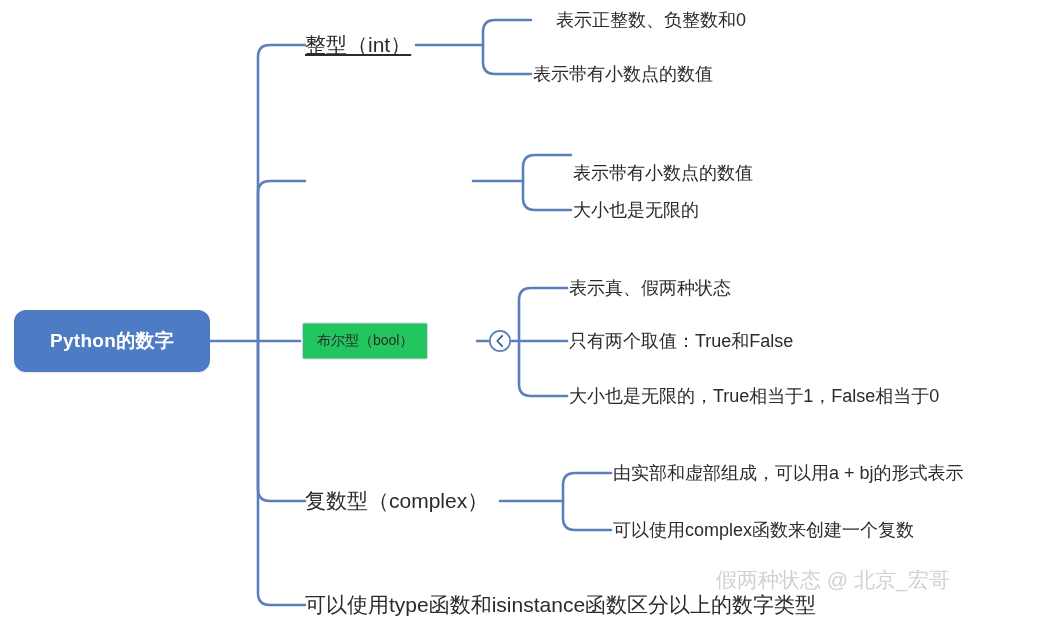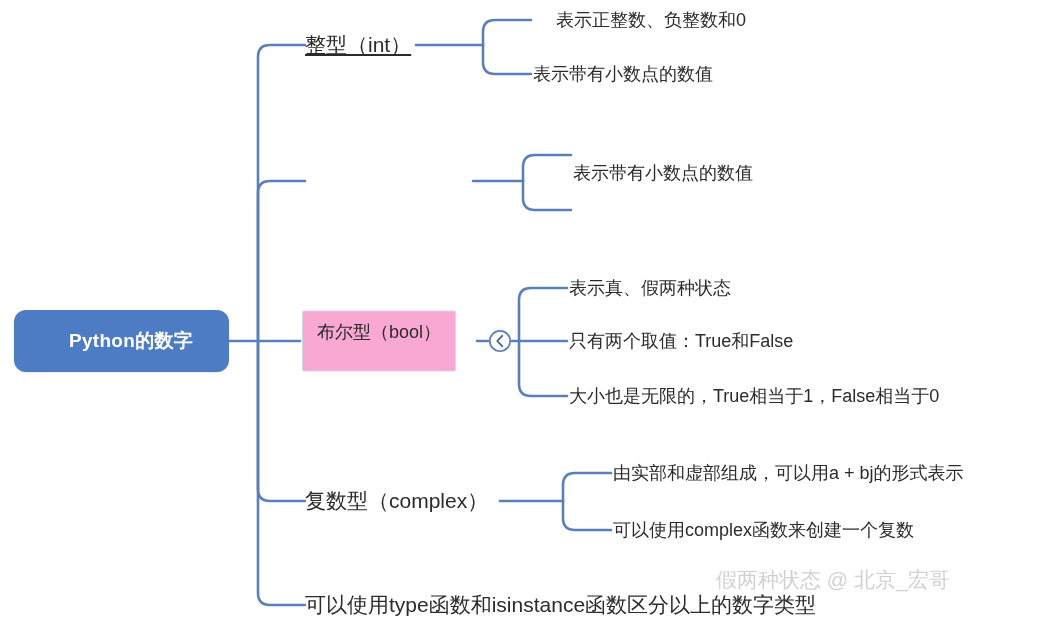--- a/index.html
+++ b/index.html
@@ -35,41 +35,40 @@
     left: 14px;
     top: 310px;
     width: 196px;
     height: 62px;
     background: #4e7cc4;
     border-radius: 12px;
     box-shadow: 0 1px 2px rgba(0,0,0,0.10);
     display: flex;
     align-items: center;
     justify-content: center;
-    padding-left: 19px;
   }
   .root-label {
     color: #ffffff;
     font-size: 19px;
     font-weight: bold;
     letter-spacing: 0.3px;
   }
   
   .branch-label {
     font-size: 21px;
     color: #2b2b2b;
     transform: translateY(-50%);
   }
   
   .boxed-node {
     border: 1px solid #cfd8e6;
-    background: #f9a8d4;
+    background: #22c55e;
     border-radius: 2px;
-    padding: 8px 14px 27px 14px;
-    font-size: 18px;
+    padding: 8px 14px 9px 14px;
+    font-size: 14px;
     color: #2b2b2b;
     transform: translateY(-50%);
     box-shadow: 0 0 0 0 rgba(0,0,0,0);
   }
   
   .leaf-label {
     font-size: 18px;
     color: #2b2b2b;
     transform: translateY(-50%);
   }
@@ -133,20 +132,21 @@
 
   <div class="node root-node">
     <span class="root-label">Python的数字</span>
   </div>
 
   <div class="node branch-label" style="left:305px; top:45px;text-decoration:underline;">整型（int）</div>
   <div class="node leaf-label" style="left:533px; top:20px;margin-left:23px;">表示正整数、负整数和0</div>
   <div class="node leaf-label" style="left:533px; top:74px;">表示带有小数点的数值</div>
 
   <div class="node leaf-label" style="left:573px; top:153px;margin-top:20px;">表示带有小数点的数值</div>
+  <div class="node leaf-label" style="left:573px; top:210px;">大小也是无限的</div>
 
   <div class="node boxed-node" style="left:302px; top:341px;">布尔型（bool）</div>
 
   <div class="collapse-toggle" style="left:500px; top:341px;">
     <svg width="24" height="24" viewBox="0 0 24 24" xmlns="http://www.w3.org/2000/svg">
       <circle cx="12" cy="12" r="10.2" fill="#ffffff" stroke="#5b7fb9" stroke-width="1.8"></circle>
       <path d="M14.2,6.8 L9.2,12 L14.2,17.2" fill="none" stroke="#3f5f96" stroke-width="1.8" stroke-linecap="round" stroke-linejoin="round"></path>
     </svg>
   </div>
 

